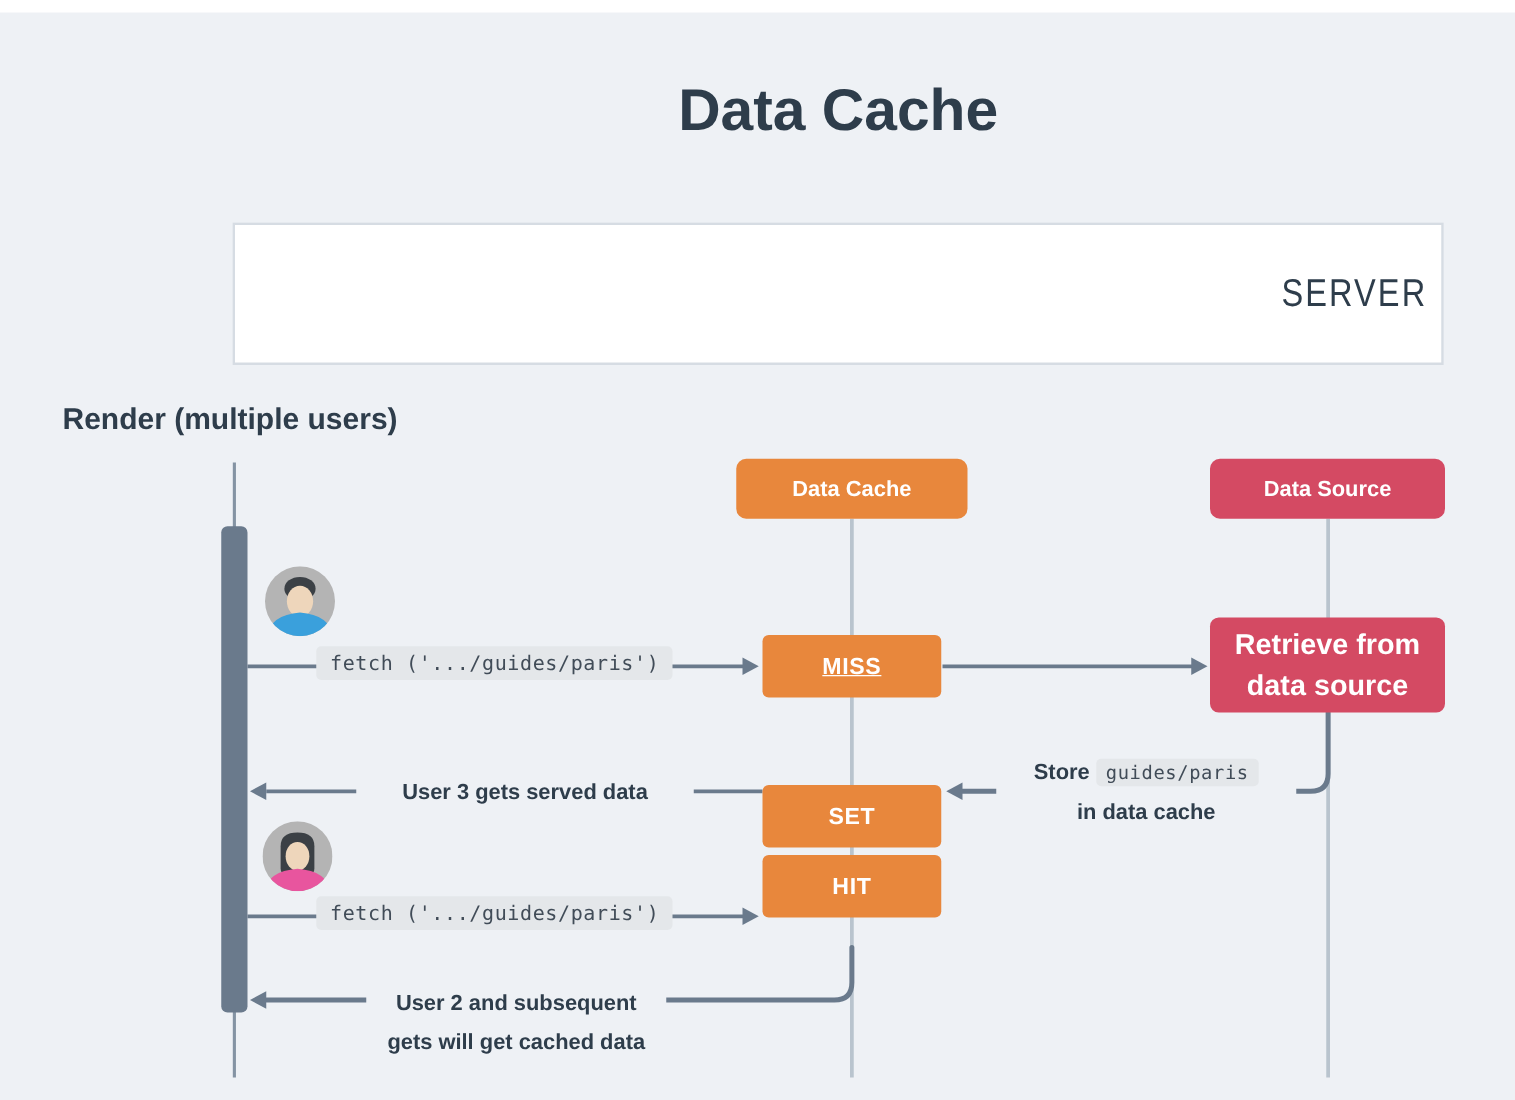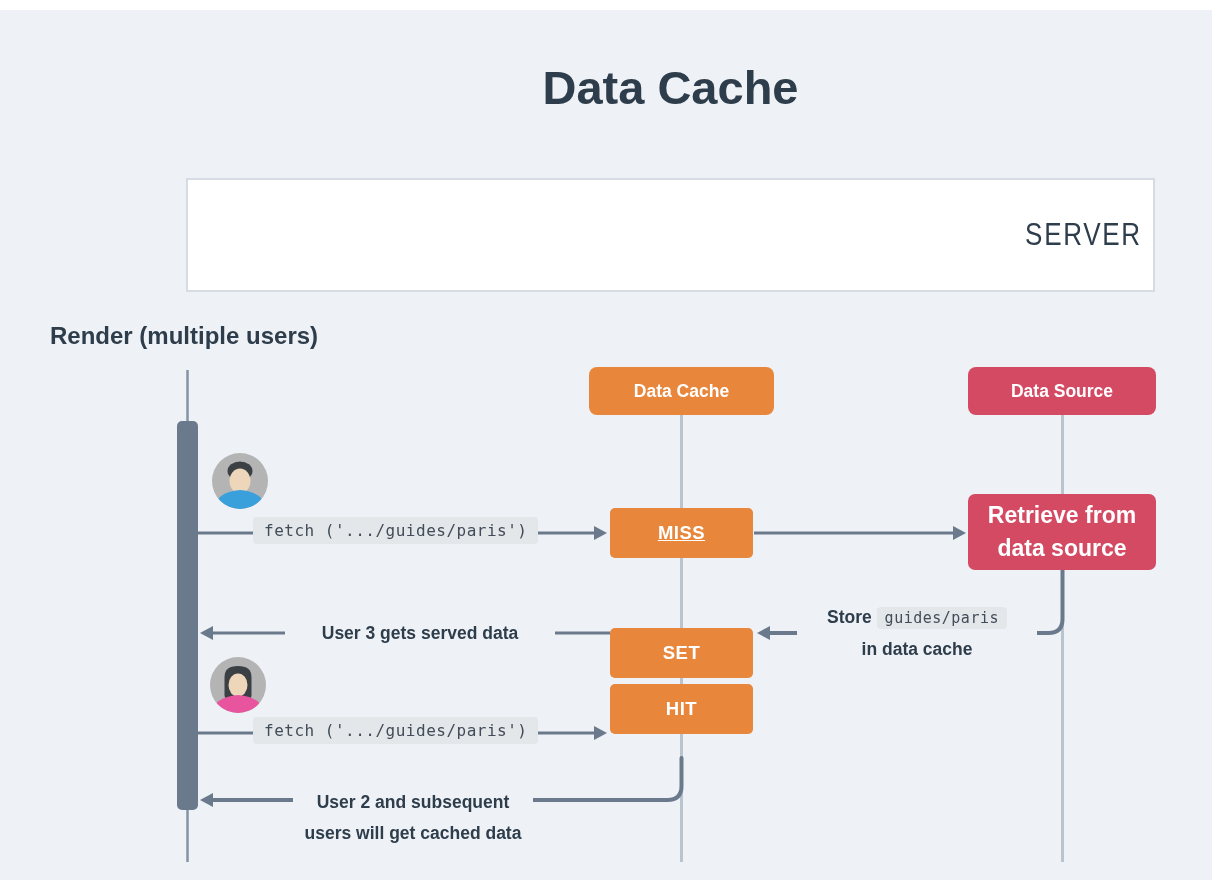--- a/index.html
+++ b/index.html
@@ -178,16 +178,16 @@
   <div class="msg-label" id="user1-label">User 3 gets served data</div>
 
   <div class="code-chip" style="left:253px;top:717px;">fetch ('.../guides/paris')</div>
 
   <div class="step bg-orange" style="left:610px;top:684px;">
     <span>HIT</span>
   </div>
 
   <div class="msg-label" id="user2-label">
     <span class="line">User 2 and subsequent</span>
-    <span class="line">users will get cached data</span>
+    <span class="line">gets will get cached data</span>
   </div>
 
 </div>
 
 </body></html>

